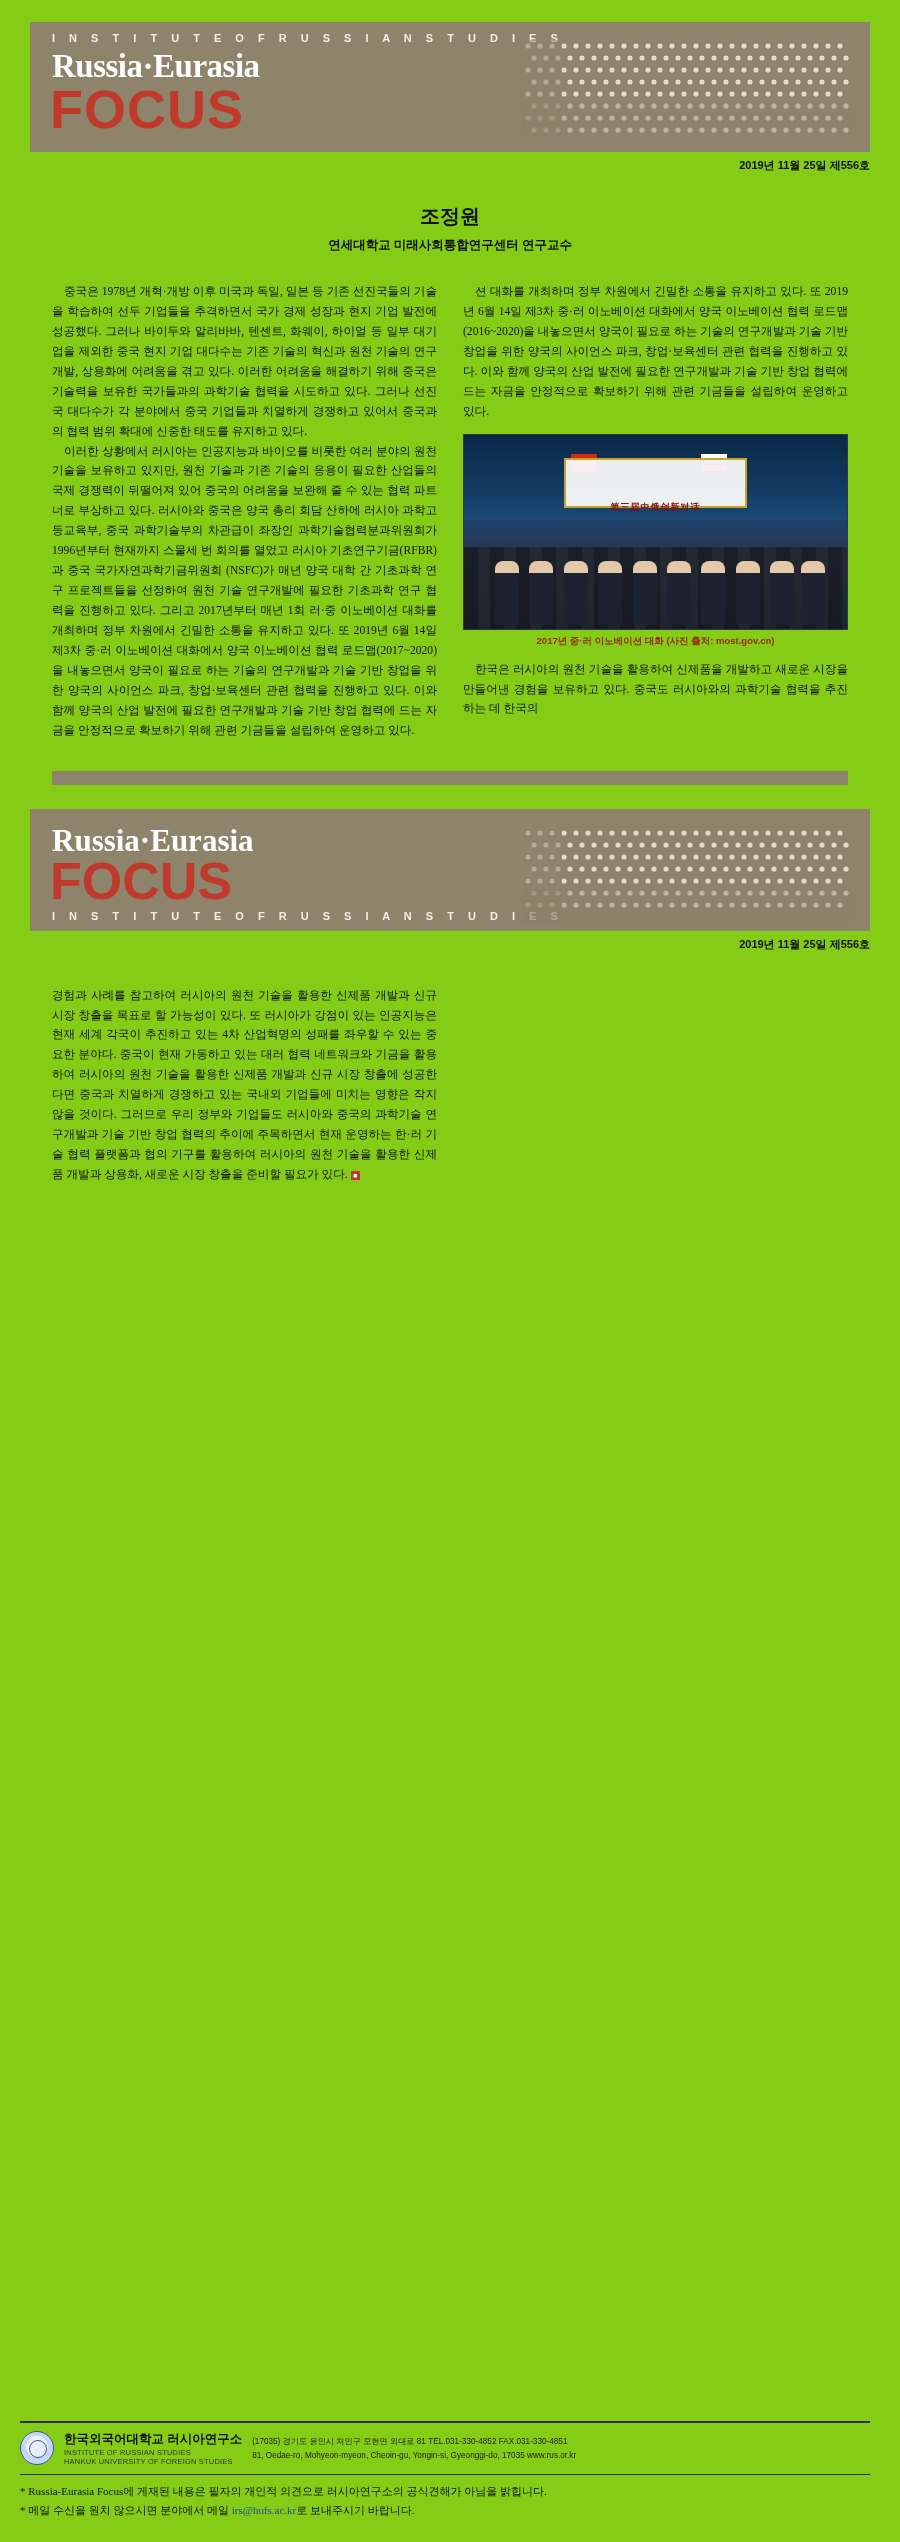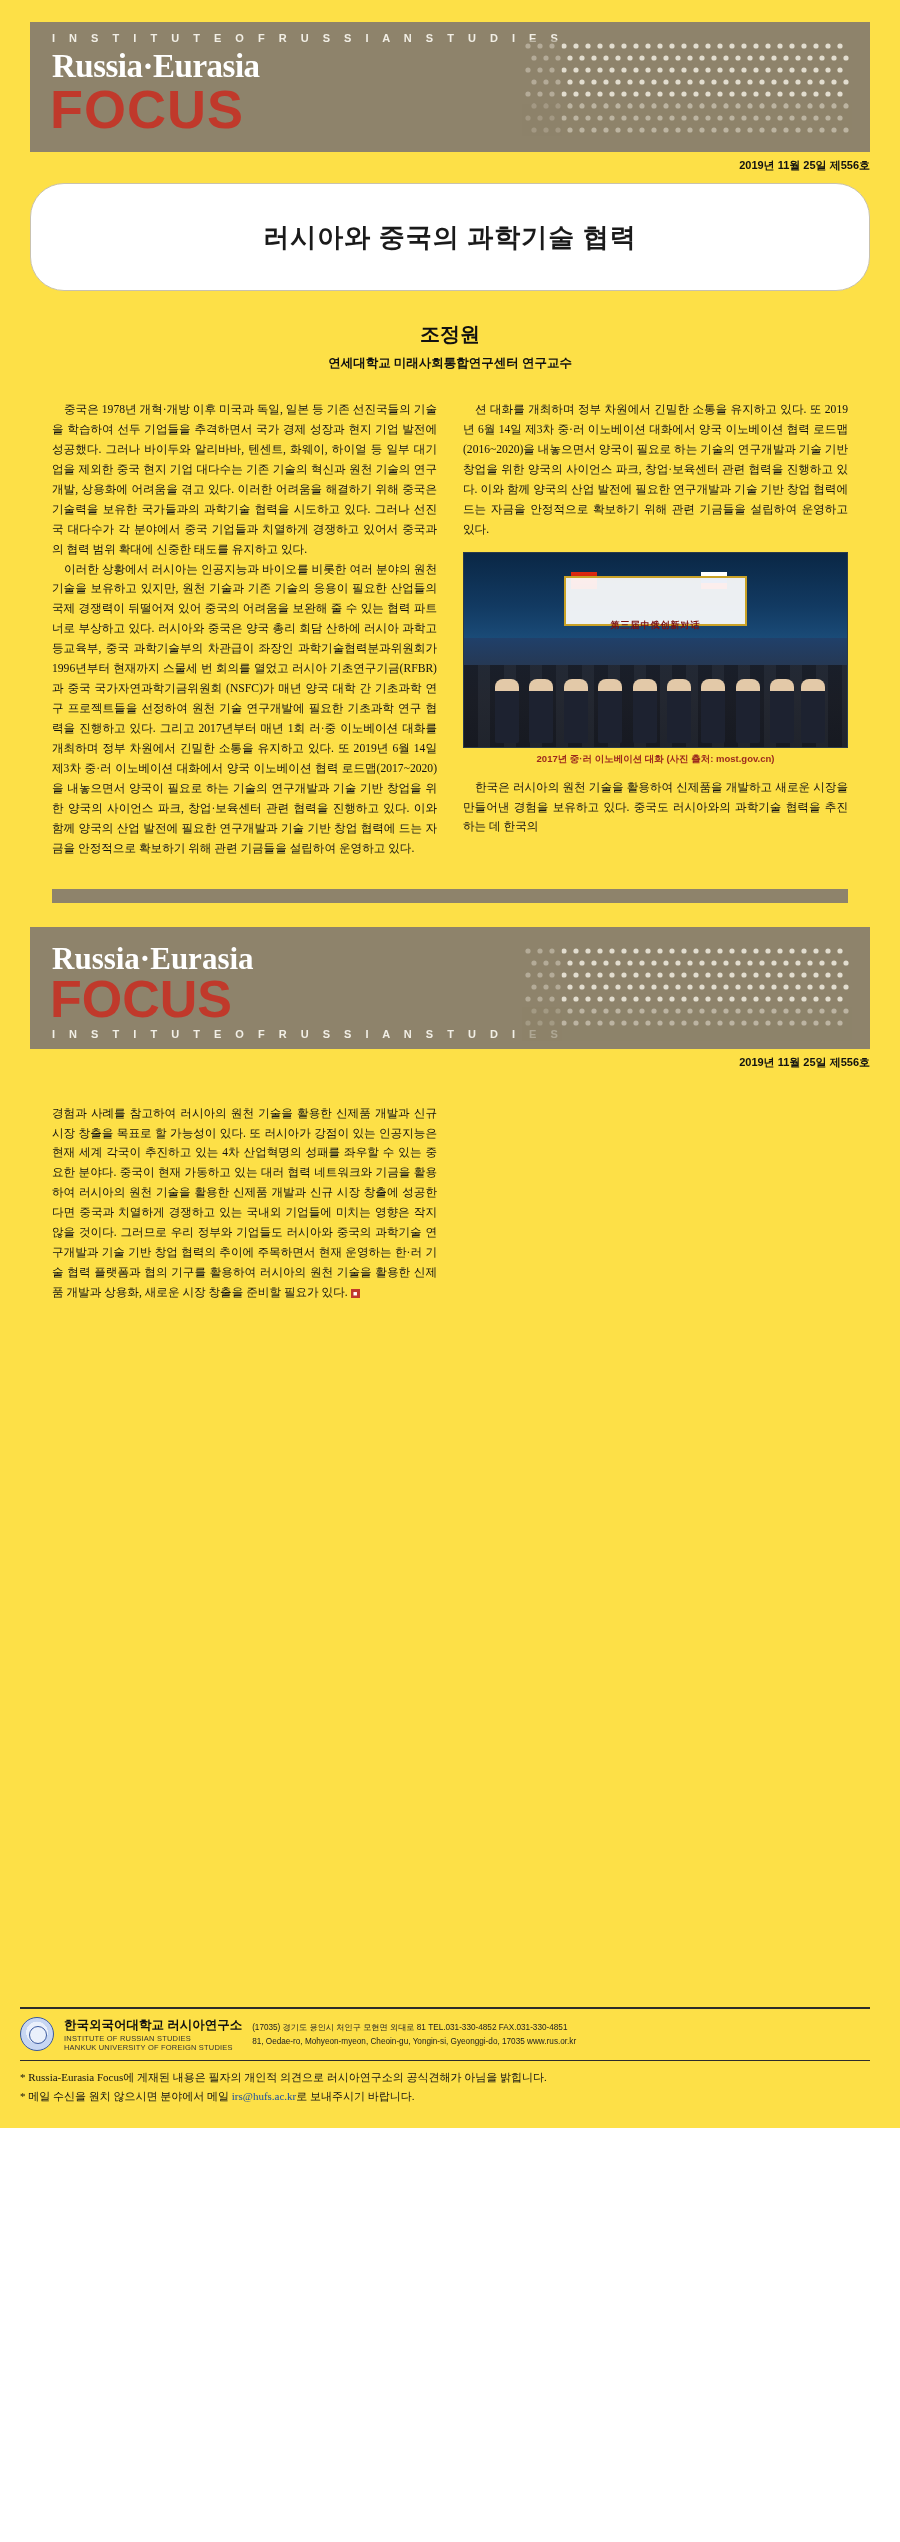--- a/index.html
+++ b/index.html
@@ -3,23 +3,23 @@
 <meta charset="utf-8">
 <style>
   * { box-sizing: border-box; }
   html, body {
     margin: 0; padding: 0;
     background: #ffffff;
     font-family: "Liberation Serif", "DejaVu Serif", serif;
   }
   .page {
     width: 900px;
-    height: 2128px;
+    height: 2542px;
     position: relative;
-    background: #fde047;
+    background: #84cc16;
     overflow: hidden;
   }
 
   
   .banner {
     position: relative;
     margin: 22px 30px 0 30px;
     height: 130px;
     background: #8e836b;
     overflow: hidden;
@@ -360,23 +360,20 @@
       </g>
       <rect x="0" y="0" width="330" height="96" fill="#8e836b" opacity="0.0"></rect>
       <path d="M0 0 H330 V96 H0 Z" fill="none"></path>
       <path d="M0 0 H40 V96 H0 Z" fill="#8e836b" opacity="0.55"></path>
       <path d="M0 64 H330 V96 H0 Z" fill="#8e836b" opacity="0.45"></path>
     </svg>
   </div>
 
   <div class="issue-line">2019년 11월 25일 제556호</div>
 
-  <div class="title-card">
-    <div class="doc-title">러시아와 중국의 과학기술 협력</div>
-  </div>
 
   <div class="author-block">
     <div class="author-name">조정원</div>
     <div class="author-affil">연세대학교 미래사회통합연구센터 연구교수</div>
   </div>
 
   <div class="body-cols">
     <div class="col">
       <p>중국은 1978년 개혁·개방 이후 미국과 독일, 일본 등 기존 선진국들의 기술을 학습하여 선두 기업들을 추격하면서 국가 경제 성장과 현지 기업 발전에 성공했다. 그러나 바이두와 알리바바, 텐센트, 화웨이, 하이얼 등 일부 대기업을 제외한 중국 현지 기업 대다수는 기존 기술의 혁신과 원천 기술의 연구개발, 상용화에 어려움을 겪고 있다. 이러한 어려움을 해결하기 위해 중국은 기술력을 보유한 국가들과의 과학기술 협력을 시도하고 있다. 그러나 선진국 대다수가 각 분야에서 중국 기업들과 치열하게 경쟁하고 있어서 중국과의 협력 범위 확대에 신중한 태도를 유지하고 있다.</p>
       <p>이러한 상황에서 러시아는 인공지능과 바이오를 비롯한 여러 분야의 원천 기술을 보유하고 있지만, 원천 기술과 기존 기술의 응용이 필요한 산업들의 국제 경쟁력이 뒤떨어져 있어 중국의 어려움을 보완해 줄 수 있는 협력 파트너로 부상하고 있다. 러시아와 중국은 양국 총리 회담 산하에 러시아 과학고등교육부, 중국 과학기술부의 차관급이 좌장인 과학기술협력분과위원회가 1996년부터 현재까지 스물세 번 회의를 열었고 러시아 기초연구기금(RFBR)과 중국 국가자연과학기금위원회 (NSFC)가 매년 양국 대학 간 기초과학 연구 프로젝트들을 선정하여 원천 기술 연구개발에 필요한 기초과학 연구 협력을 진행하고 있다. 그리고 2017년부터 매년 1회 러·중 이노베이션 대화를 개최하며 정부 차원에서 긴밀한 소통을 유지하고 있다. 또 2019년 6월 14일 제3차 중·러 이노베이션 대화에서 양국 이노베이션 협력 로드맵(2017~2020)을 내놓으면서 양국이 필요로 하는 기술의 연구개발과 기술 기반 창업을 위한 양국의 사이언스 파크, 창업·보육센터 관련 협력을 진행하고 있다. 이와 함께 양국의 산업 발전에 필요한 연구개발과 기술 기반 창업 협력에 드는 자금을 안정적으로 확보하기 위해 관련 기금들을 설립하여 운영하고 있다.</p>

